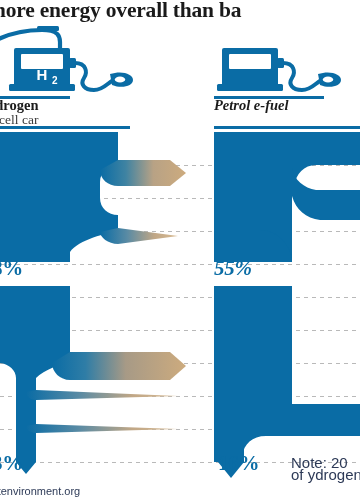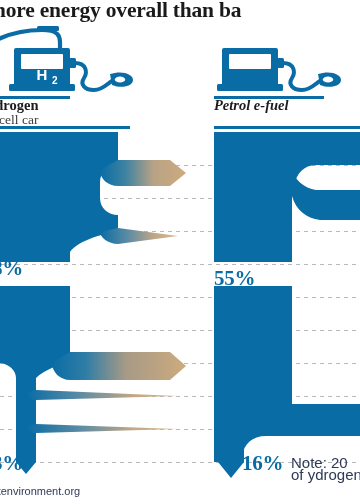--- a/index.html
+++ b/index.html
@@ -203,21 +203,21 @@
   </svg>
 
   <div class="col-name" style="left:-12px;top:97px;">ydrogen</div>
   <div class="col-sub" style="left:-14px;top:112px;">el cell car</div>
 
   <div class="col-name" style="left:214px;top:97px;font-style:italic;">Petrol e-fuel</div>
 
   <div class="pct" style="left:-8px;top:256px;">8%</div>
   <div class="pct" style="left:-8px;top:451px;">3%</div>
 
-  <div class="pct" style="left:214px;top:266px;">55%</div>
-  <div class="pct" style="left:218px;top:451px;margin-left:24px;">16%</div>
+  <div class="pct" style="left:214px;top:256px;font-style:italic;">55%</div>
+  <div class="pct" style="left:218px;top:451px;">16%</div>
 
   <div class="note" style="left:291px;top:457px;">Note: 20</div>
   <div class="note" style="left:291px;top:469px;">of ydrogen</div>
 
   <div class="source" style="left:-6px;top:485px;">rtenvironment.org</div>
 
 </div>
 
 </body></html>

